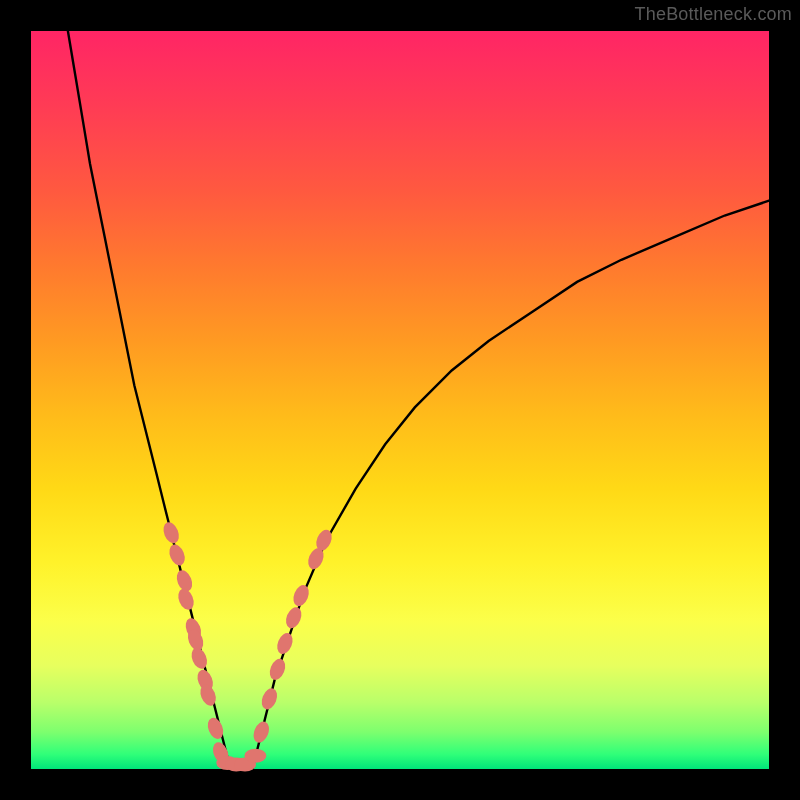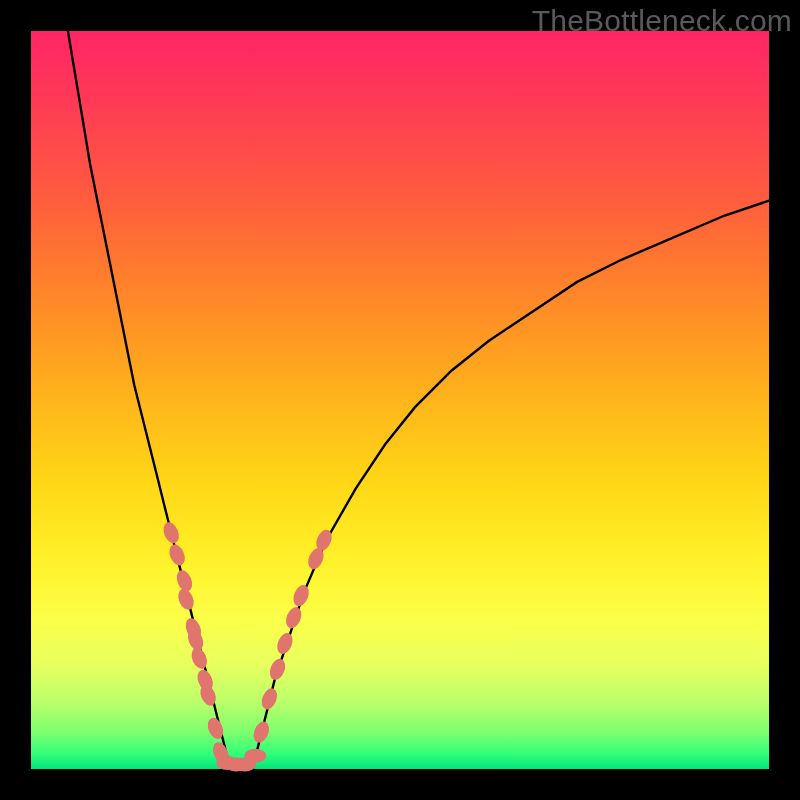--- a/index.html
+++ b/index.html
@@ -48,21 +48,21 @@
     top: 31px;
     width: 738px;
     height: 738px;
     overflow: visible;
   }
   .watermark {
     position: absolute;
     top: 4px;
     right: 8px;
     color: #5a5a5a;
-    font-size: 30px;
+    font-size: 18px;
     font-weight: 500;
     letter-spacing: 0.2px;
     user-select: none;
   }
 </style>
 </head>
 <body>
 
 <div class="frame">
 

